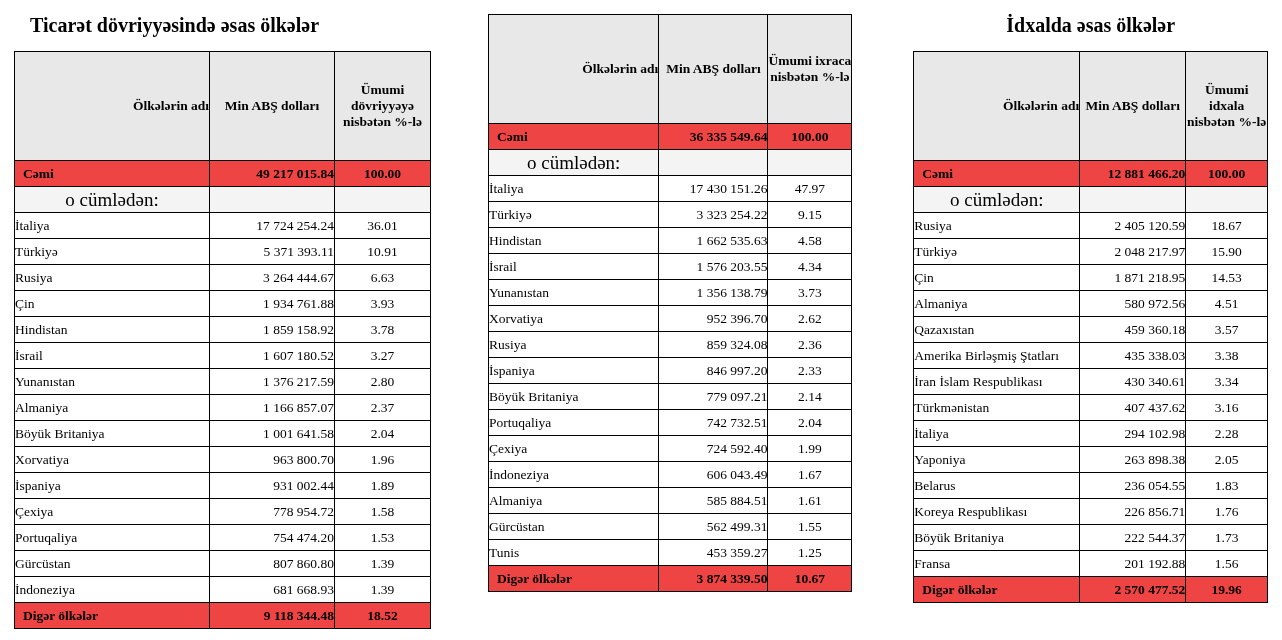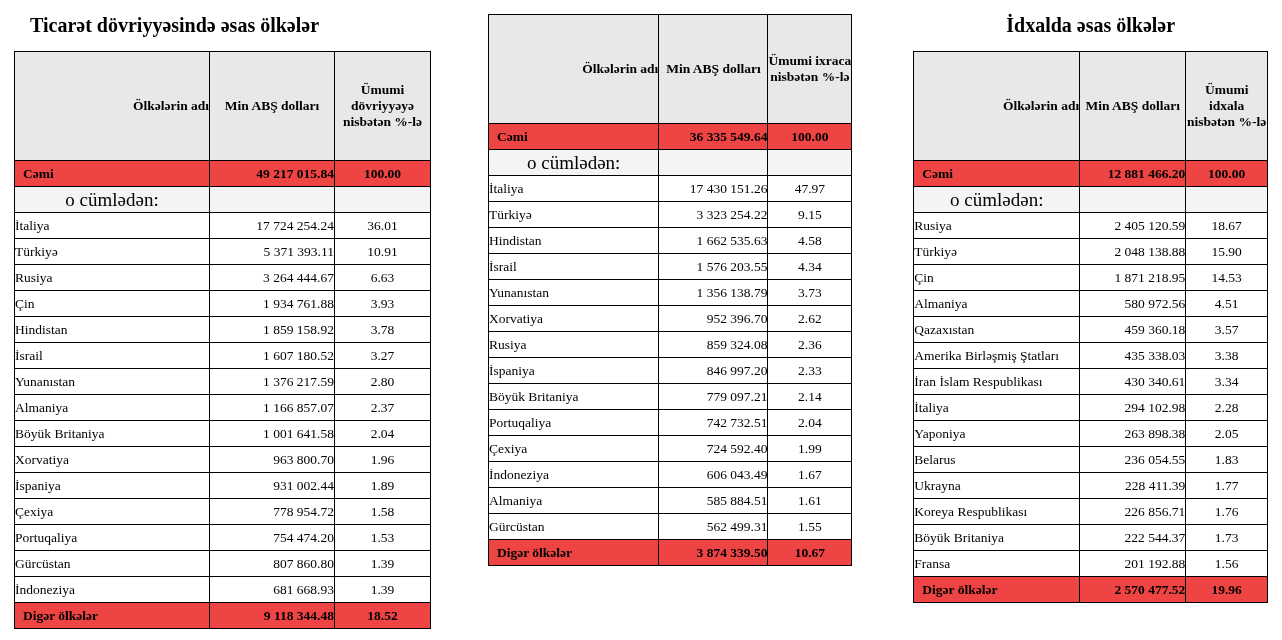--- a/index.html
+++ b/index.html
@@ -290,20 +290,25 @@
         <tr class="data-row">
           <td class="name">Almaniya</td>
           <td class="val">585 884.51</td>
           <td class="pct">1.61</td>
         </tr>
         <tr class="data-row">
           <td class="name">Gürcüstan</td>
           <td class="val">562 499.31</td>
           <td class="pct">1.55</td>
         </tr>
+        <tr class="data-row">
+          <td class="name">Tunis</td>
+          <td class="val">453 359.27</td>
+          <td class="pct">1.25</td>
+        </tr>
         <tr class="other">
           <td class="name">Digər ölkələr</td>
           <td class="val">3 874 339.50</td>
           <td class="pct">10.67</td>
         </tr>
       </tbody>
     </table>
   </div>
 
   <div class="panel p2">
@@ -327,21 +332,21 @@
           <td></td>
           <td></td>
         </tr>
         <tr class="data-row">
           <td class="name">Rusiya</td>
           <td class="val">2 405 120.59</td>
           <td class="pct">18.67</td>
         </tr>
         <tr class="data-row">
           <td class="name">Türkiyə</td>
-          <td class="val">2 048 138.88</td>
+          <td class="val">2 048 217.97</td>
           <td class="pct">15.90</td>
         </tr>
         <tr class="data-row">
           <td class="name">Çin</td>
           <td class="val">1 871 218.95</td>
           <td class="pct">14.53</td>
         </tr>
         <tr class="data-row">
           <td class="name">Almaniya</td>
           <td class="val">580 972.56</td>
@@ -356,38 +361,38 @@
           <td class="name">Amerika Birləşmiş Ştatları</td>
           <td class="val">435 338.03</td>
           <td class="pct">3.38</td>
         </tr>
         <tr class="data-row">
           <td class="name">İran İslam Respublikası</td>
           <td class="val">430 340.61</td>
           <td class="pct">3.34</td>
         </tr>
         <tr class="data-row">
+          <td class="name">Türkmənistan</td>
+          <td class="val">407 437.62</td>
+          <td class="pct">3.16</td>
+        </tr>
+        <tr class="data-row">
           <td class="name">İtaliya</td>
           <td class="val">294 102.98</td>
           <td class="pct">2.28</td>
         </tr>
         <tr class="data-row">
           <td class="name">Yaponiya</td>
           <td class="val">263 898.38</td>
           <td class="pct">2.05</td>
         </tr>
         <tr class="data-row">
           <td class="name">Belarus</td>
           <td class="val">236 054.55</td>
           <td class="pct">1.83</td>
-        </tr>
-        <tr class="data-row">
-          <td class="name">Ukrayna</td>
-          <td class="val">228 411.39</td>
-          <td class="pct">1.77</td>
         </tr>
         <tr class="data-row">
           <td class="name">Koreya Respublikası</td>
           <td class="val">226 856.71</td>
           <td class="pct">1.76</td>
         </tr>
         <tr class="data-row">
           <td class="name">Böyük Britaniya</td>
           <td class="val">222 544.37</td>
           <td class="pct">1.73</td>

